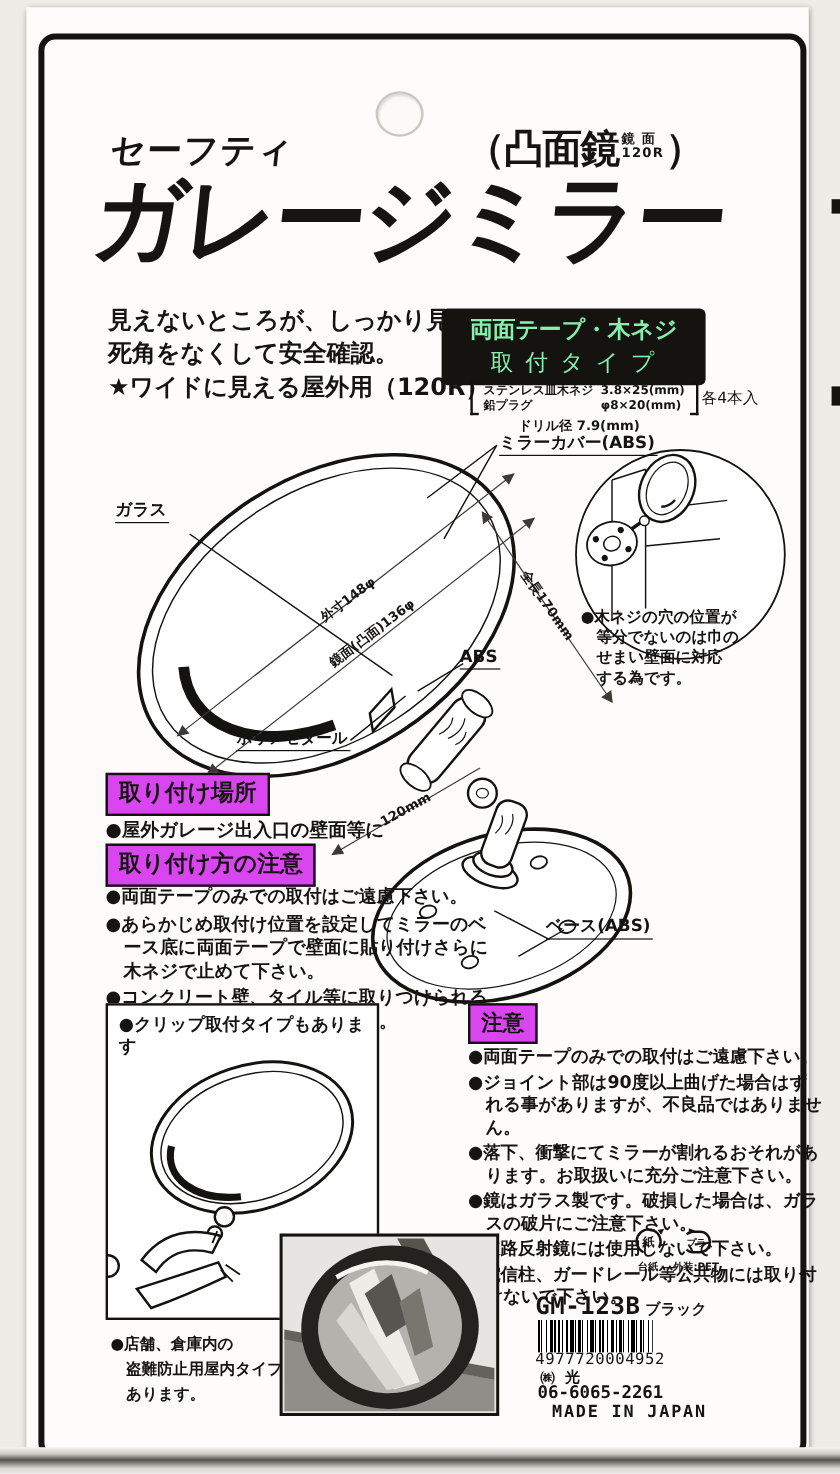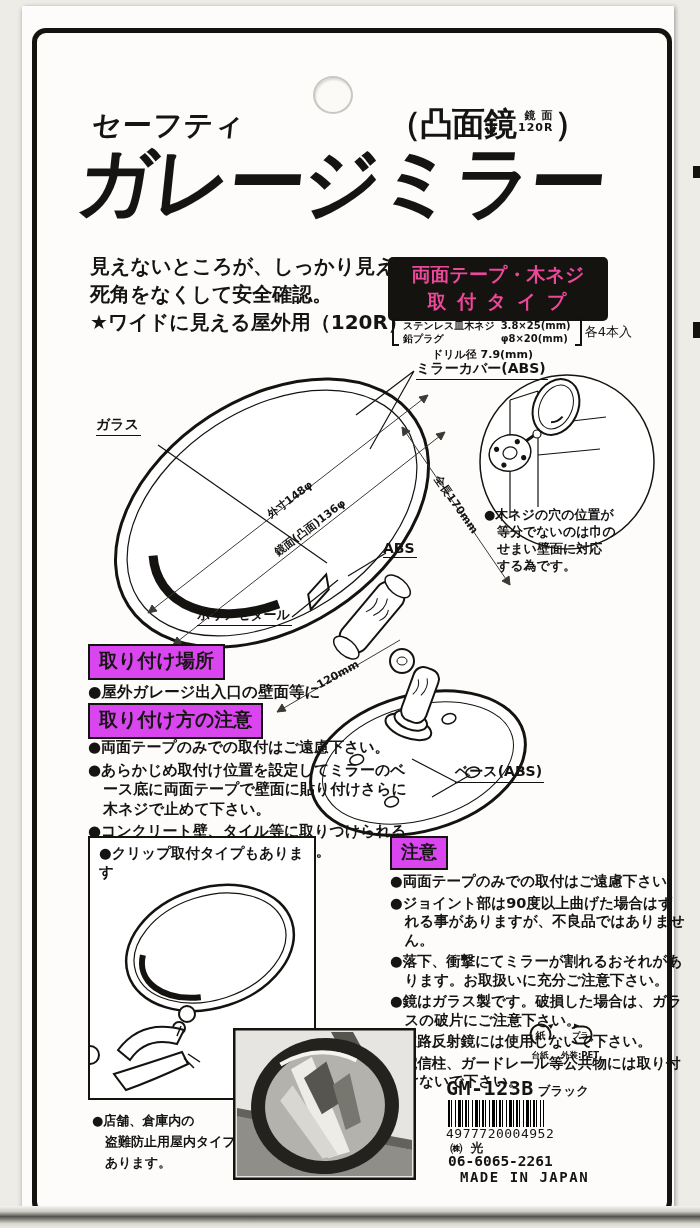--- a/index.html
+++ b/index.html
@@ -7,29 +7,29 @@
        font-family:"DejaVu Sans","Liberation Sans",sans-serif;color:#151412;overflow:hidden;}
   .abs{position:absolute;}
   .card{left:22px;top:6px;width:652px;height:1202px;background:#fdfcfa;
         box-shadow:2px 0 4px rgba(0,0,0,.18),0 3px 5px rgba(0,0,0,.22);}
   .frame{left:32px;top:28px;width:630px;height:1178px;border:5px solid #14130f;border-radius:14px;}
   .hole{left:313px;top:76px;width:36px;height:34px;border-radius:50%;background:#fbfaf7;
         border:2px solid #c9c7c2;box-shadow:inset 1px 2px 2px rgba(0,0,0,.12);}
   .brand{left:92px;top:106px;font-size:29px;font-weight:900;transform:skewX(-6deg);letter-spacing:1px;}
   .paren{left:388px;top:106px;display:flex;align-items:flex-start;font-weight:900;}
   .paren .big{font-size:33px;line-height:1.1;letter-spacing:-1px;}
-  .paren .stack{display:flex;flex-direction:column;margin:4px 1px 0 2px;font-weight:700;align-items:flex-end;}
+  .paren .stack{display:flex;flex-direction:column;margin:4px 1px 0 2px;font-weight:700;}
   .paren .stack span{font-size:11px;line-height:12px;letter-spacing:1px;}
   .title{left:82px;top:142px;width:545px;font-size:80px;font-weight:900;line-height:1.02;
          letter-spacing:-3px;transform:skewX(-6deg) scaleX(.96);transform-origin:left top;white-space:nowrap;}
   .catch{left:90px;top:252px;font-size:20px;font-weight:900;line-height:28px;white-space:pre-line;}
-  .badge{left:388px;top:257px;width:204px;background:#14130f;color:#ec4899;border-radius:5px;
+  .badge{left:368px;top:257px;width:204px;background:#14130f;color:#86efac;border-radius:5px;
          padding:5px 8px 6px;text-align:center;}
   .badge .l1{font-size:19px;font-weight:900;letter-spacing:0;}
-  .badge .l2{font-size:19px;font-weight:700;letter-spacing:2px;margin-top:1px;}
+  .badge .l2{font-size:19px;font-weight:400;letter-spacing:2px;margin-top:1px;}
   .spec{left:392px;top:318px;display:flex;align-items:stretch;}
   .brk{width:5px;border:2px solid #111;}
   .brk.l{border-right:none;}
   .brk.r{border-left:none;}
   .spec-grid{display:grid;grid-template-columns:auto auto;column-gap:6px;padding:1px 4px;
              font-size:10px;font-weight:700;line-height:13px;}
   .spec-suffix{font-size:13px;font-weight:400;align-self:center;margin-left:3px;text-align:center;}
   .drill{left:432px;top:347px;font-size:11px;font-weight:700;}
   .dlabel{font-size:14px;font-weight:900;border-bottom:1.5px solid #111;padding:0 2px 1px 0;text-align:center;}
   .dlabel.sm{font-size:13px;}

